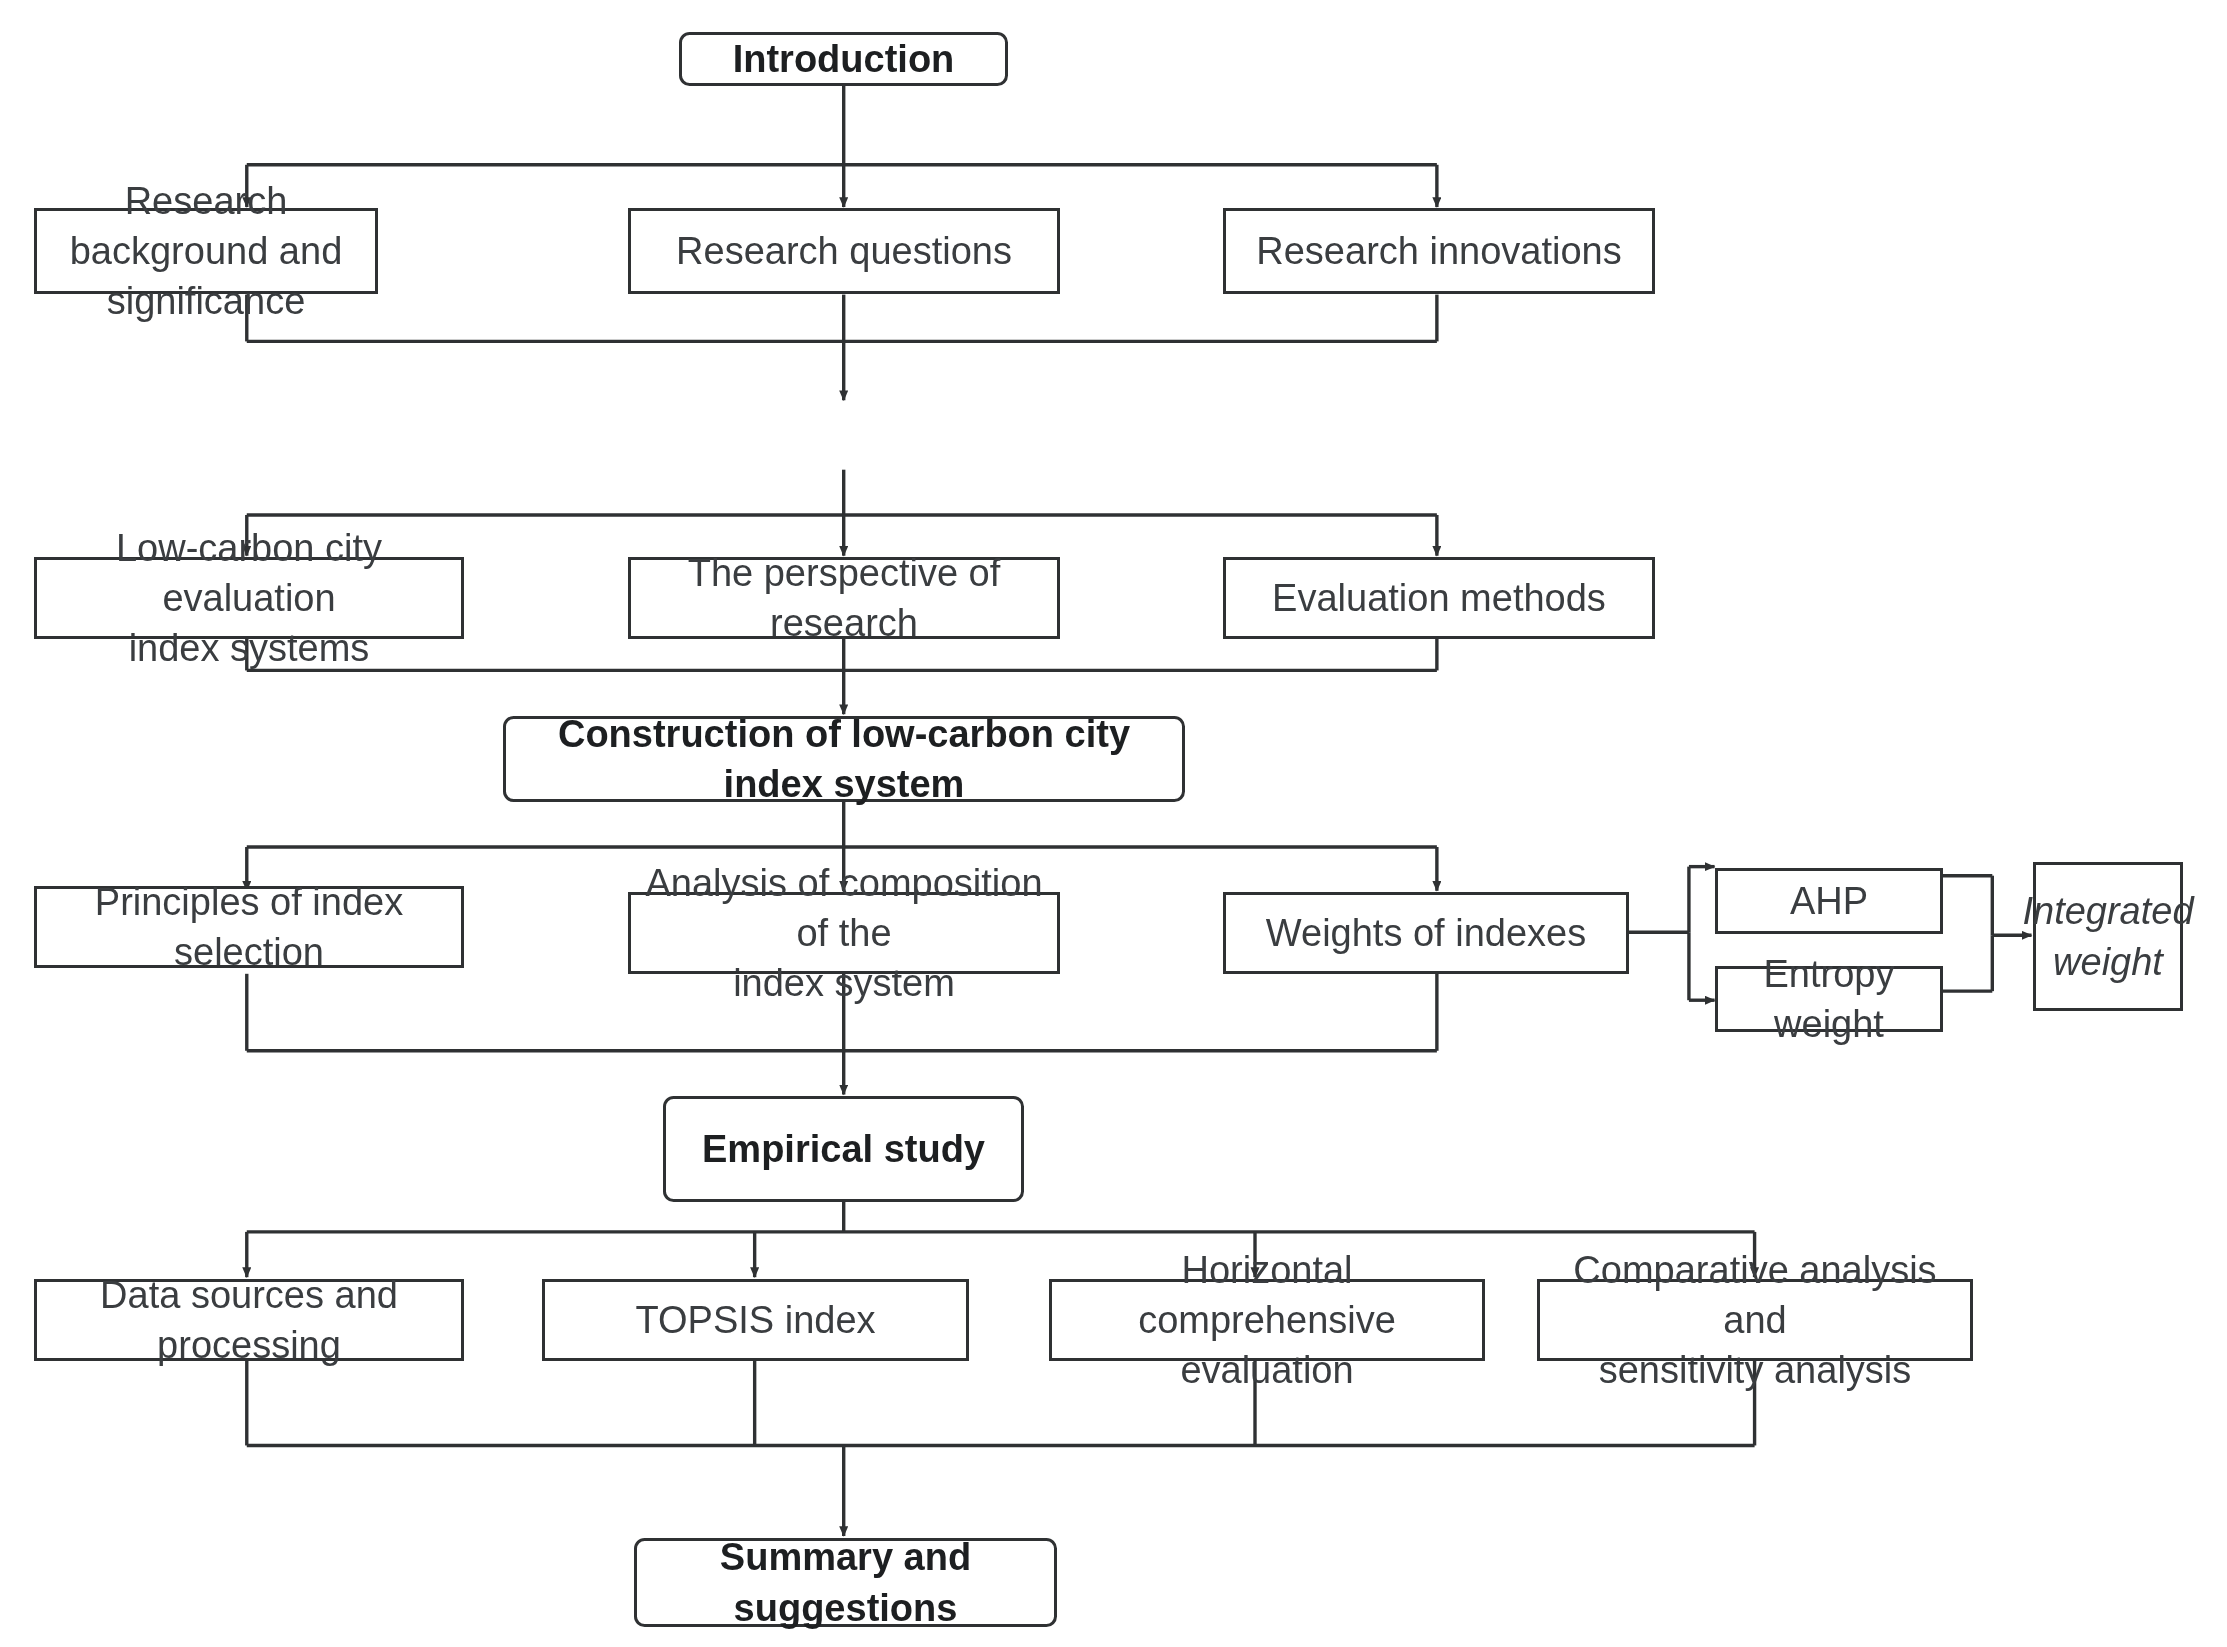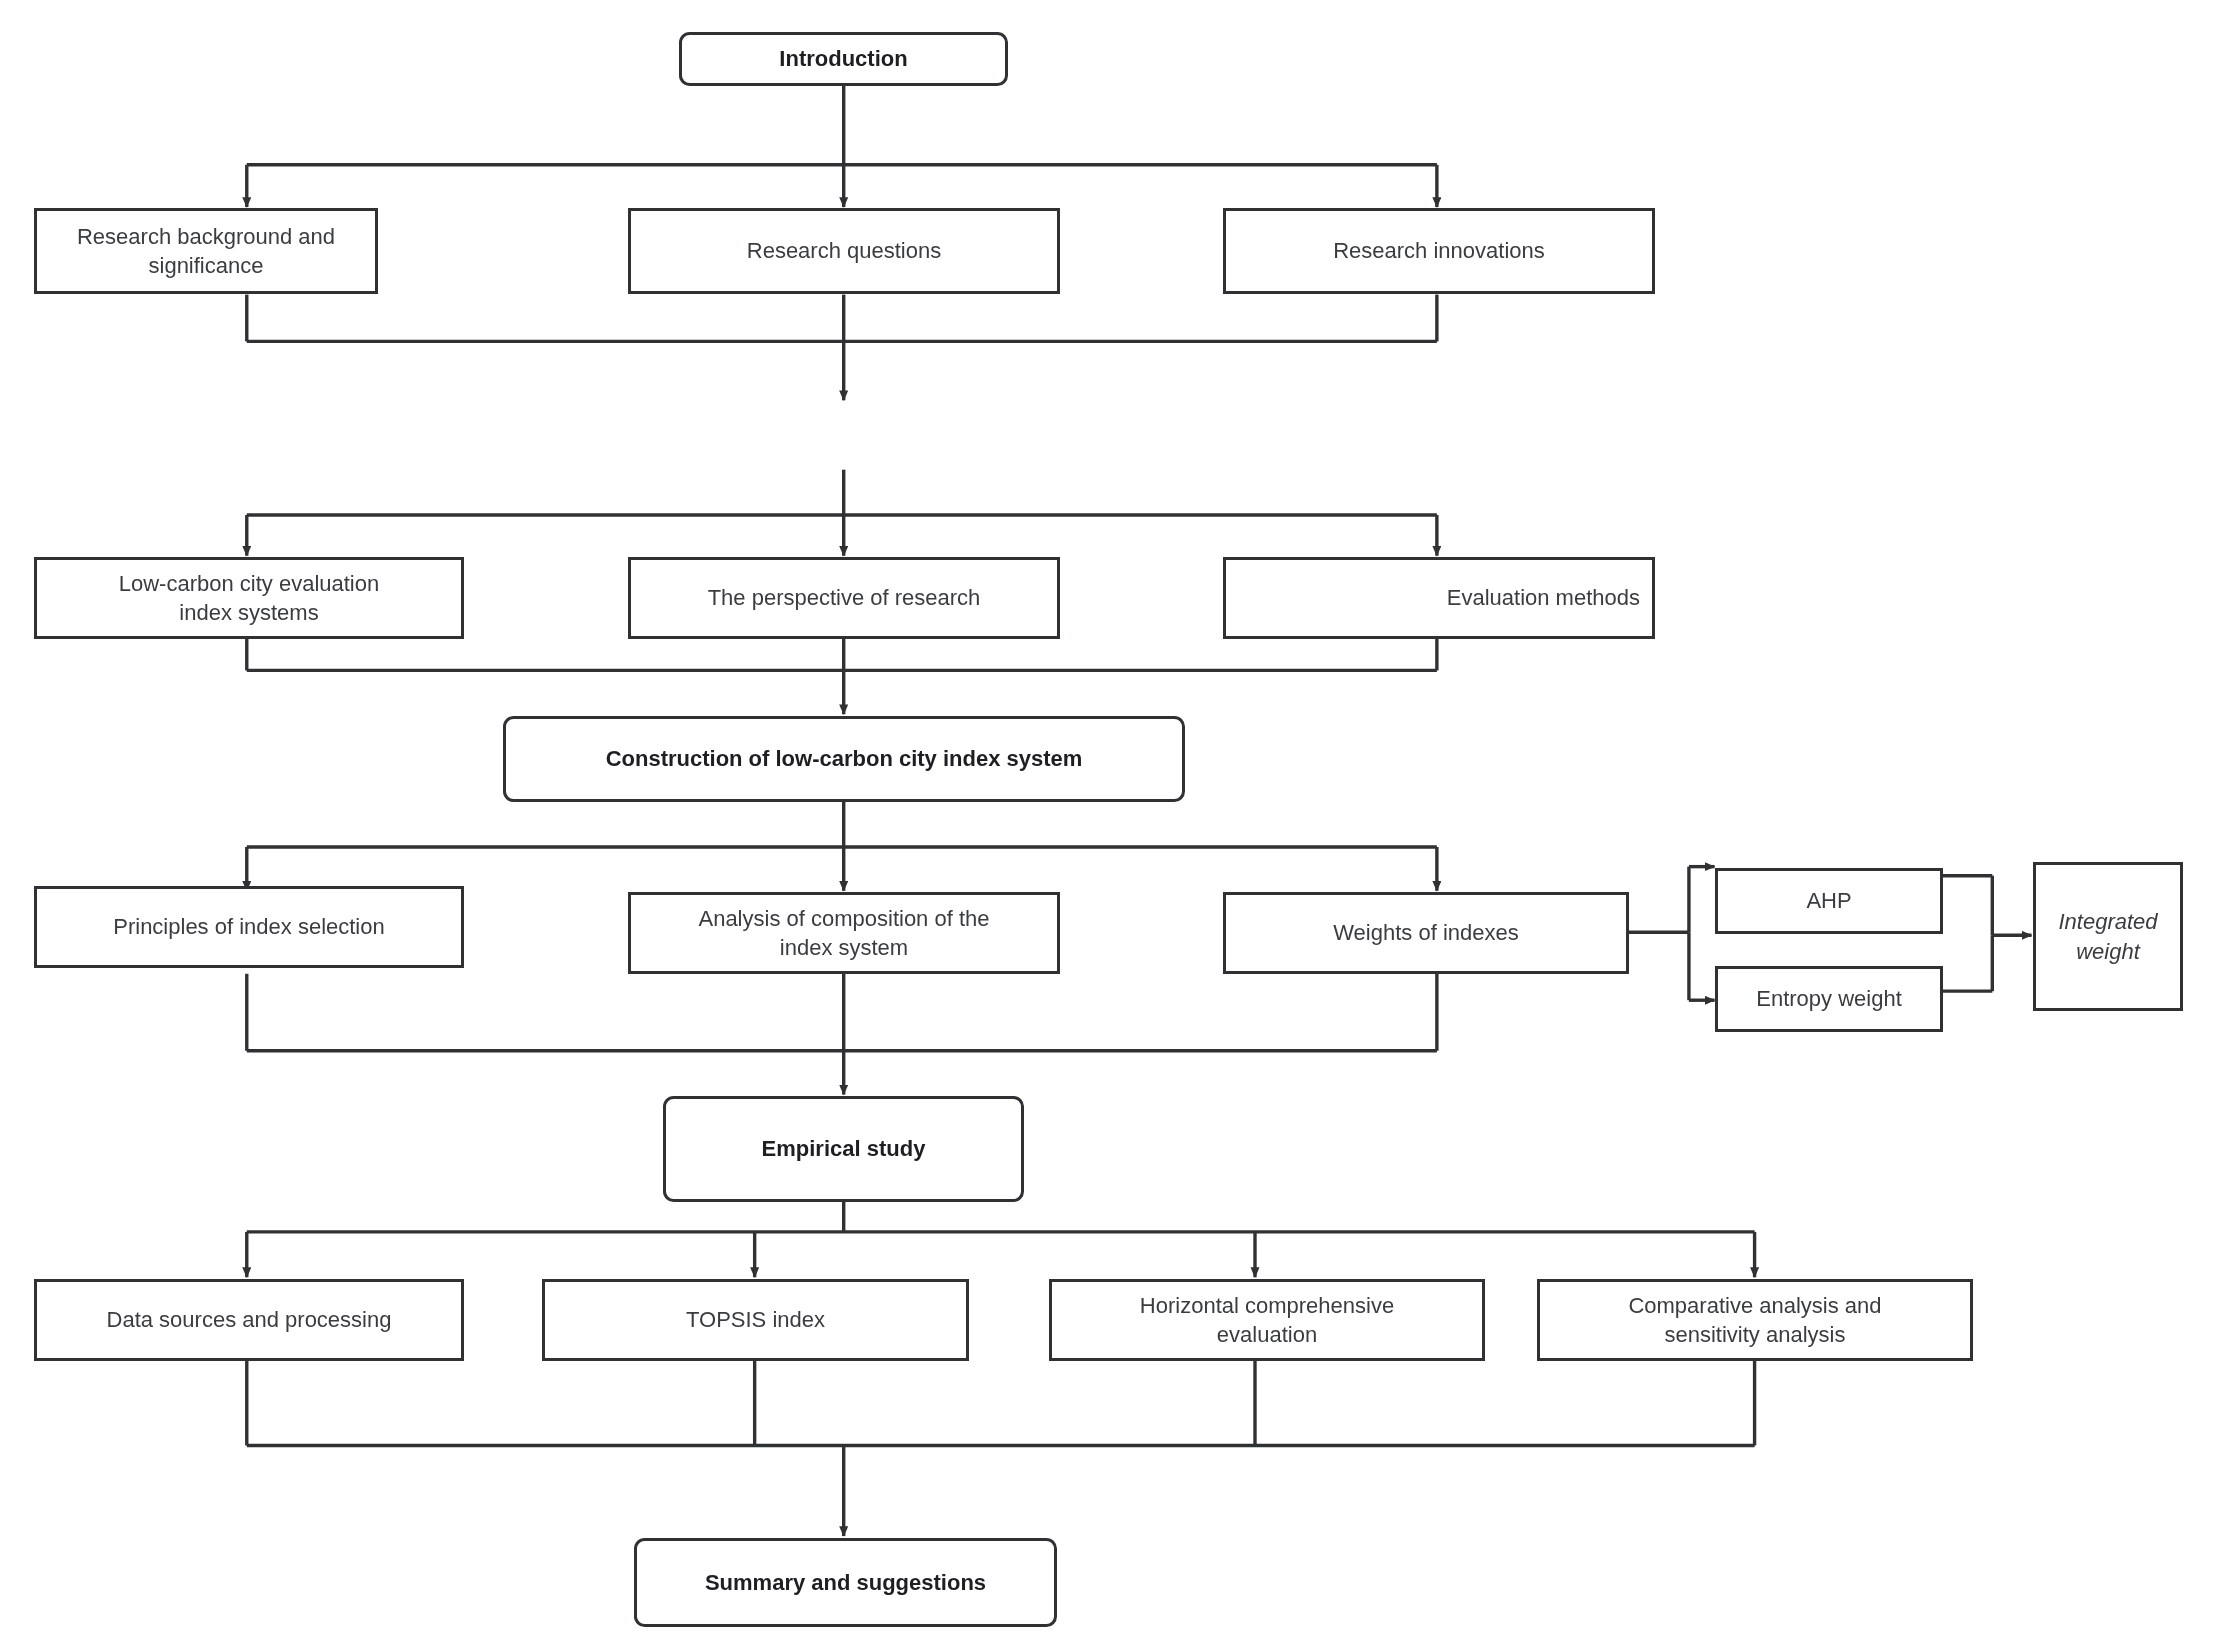--- a/index.html
+++ b/index.html
@@ -24,21 +24,21 @@
   .node {
     position: absolute;
     box-sizing: border-box;
     background: #ffffff;
     border: 3px solid #2f3133;
     display: flex;
     align-items: center;
     justify-content: center;
     text-align: center;
     color: #3a3d40;
-    font-size: 22px;
+    font-size: 38px;
     line-height: 1.32;
     padding: 22px 12px;
   }
   .node.stage {
     border-radius: 10.6px;
     font-weight: bold;
     color: #1d1f21;
   }
   .node .lbl {
     display: block;
@@ -138,21 +138,21 @@
 
   <div class="node" style="left:34px; top:557px; width:430px; height:82px;">
     <span class="lbl">Low-carbon city evaluation
 index systems</span>
   </div>
 
   <div class="node" style="left:628px; top:557px; width:432px; height:82px;">
     <span class="lbl">The perspective of research</span>
   </div>
 
-  <div class="node" style="left:1223px; top:557px; width:432px; height:82px;justify-content:flex-end;">
+  <div class="node" style="left:1223px; top:557px; width:432px; height:82px;">
     <span class="lbl">Evaluation methods</span>
   </div>
 
   <div class="node stage" style="left:503px; top:716px; width:682px; height:86px;">
     <span class="lbl">Construction of low-carbon city index system</span>
   </div>
 
   <div class="node" style="left:34px; top:886px; width:430px; height:82px;">
     <span class="lbl">Principles of index selection</span>
   </div>

